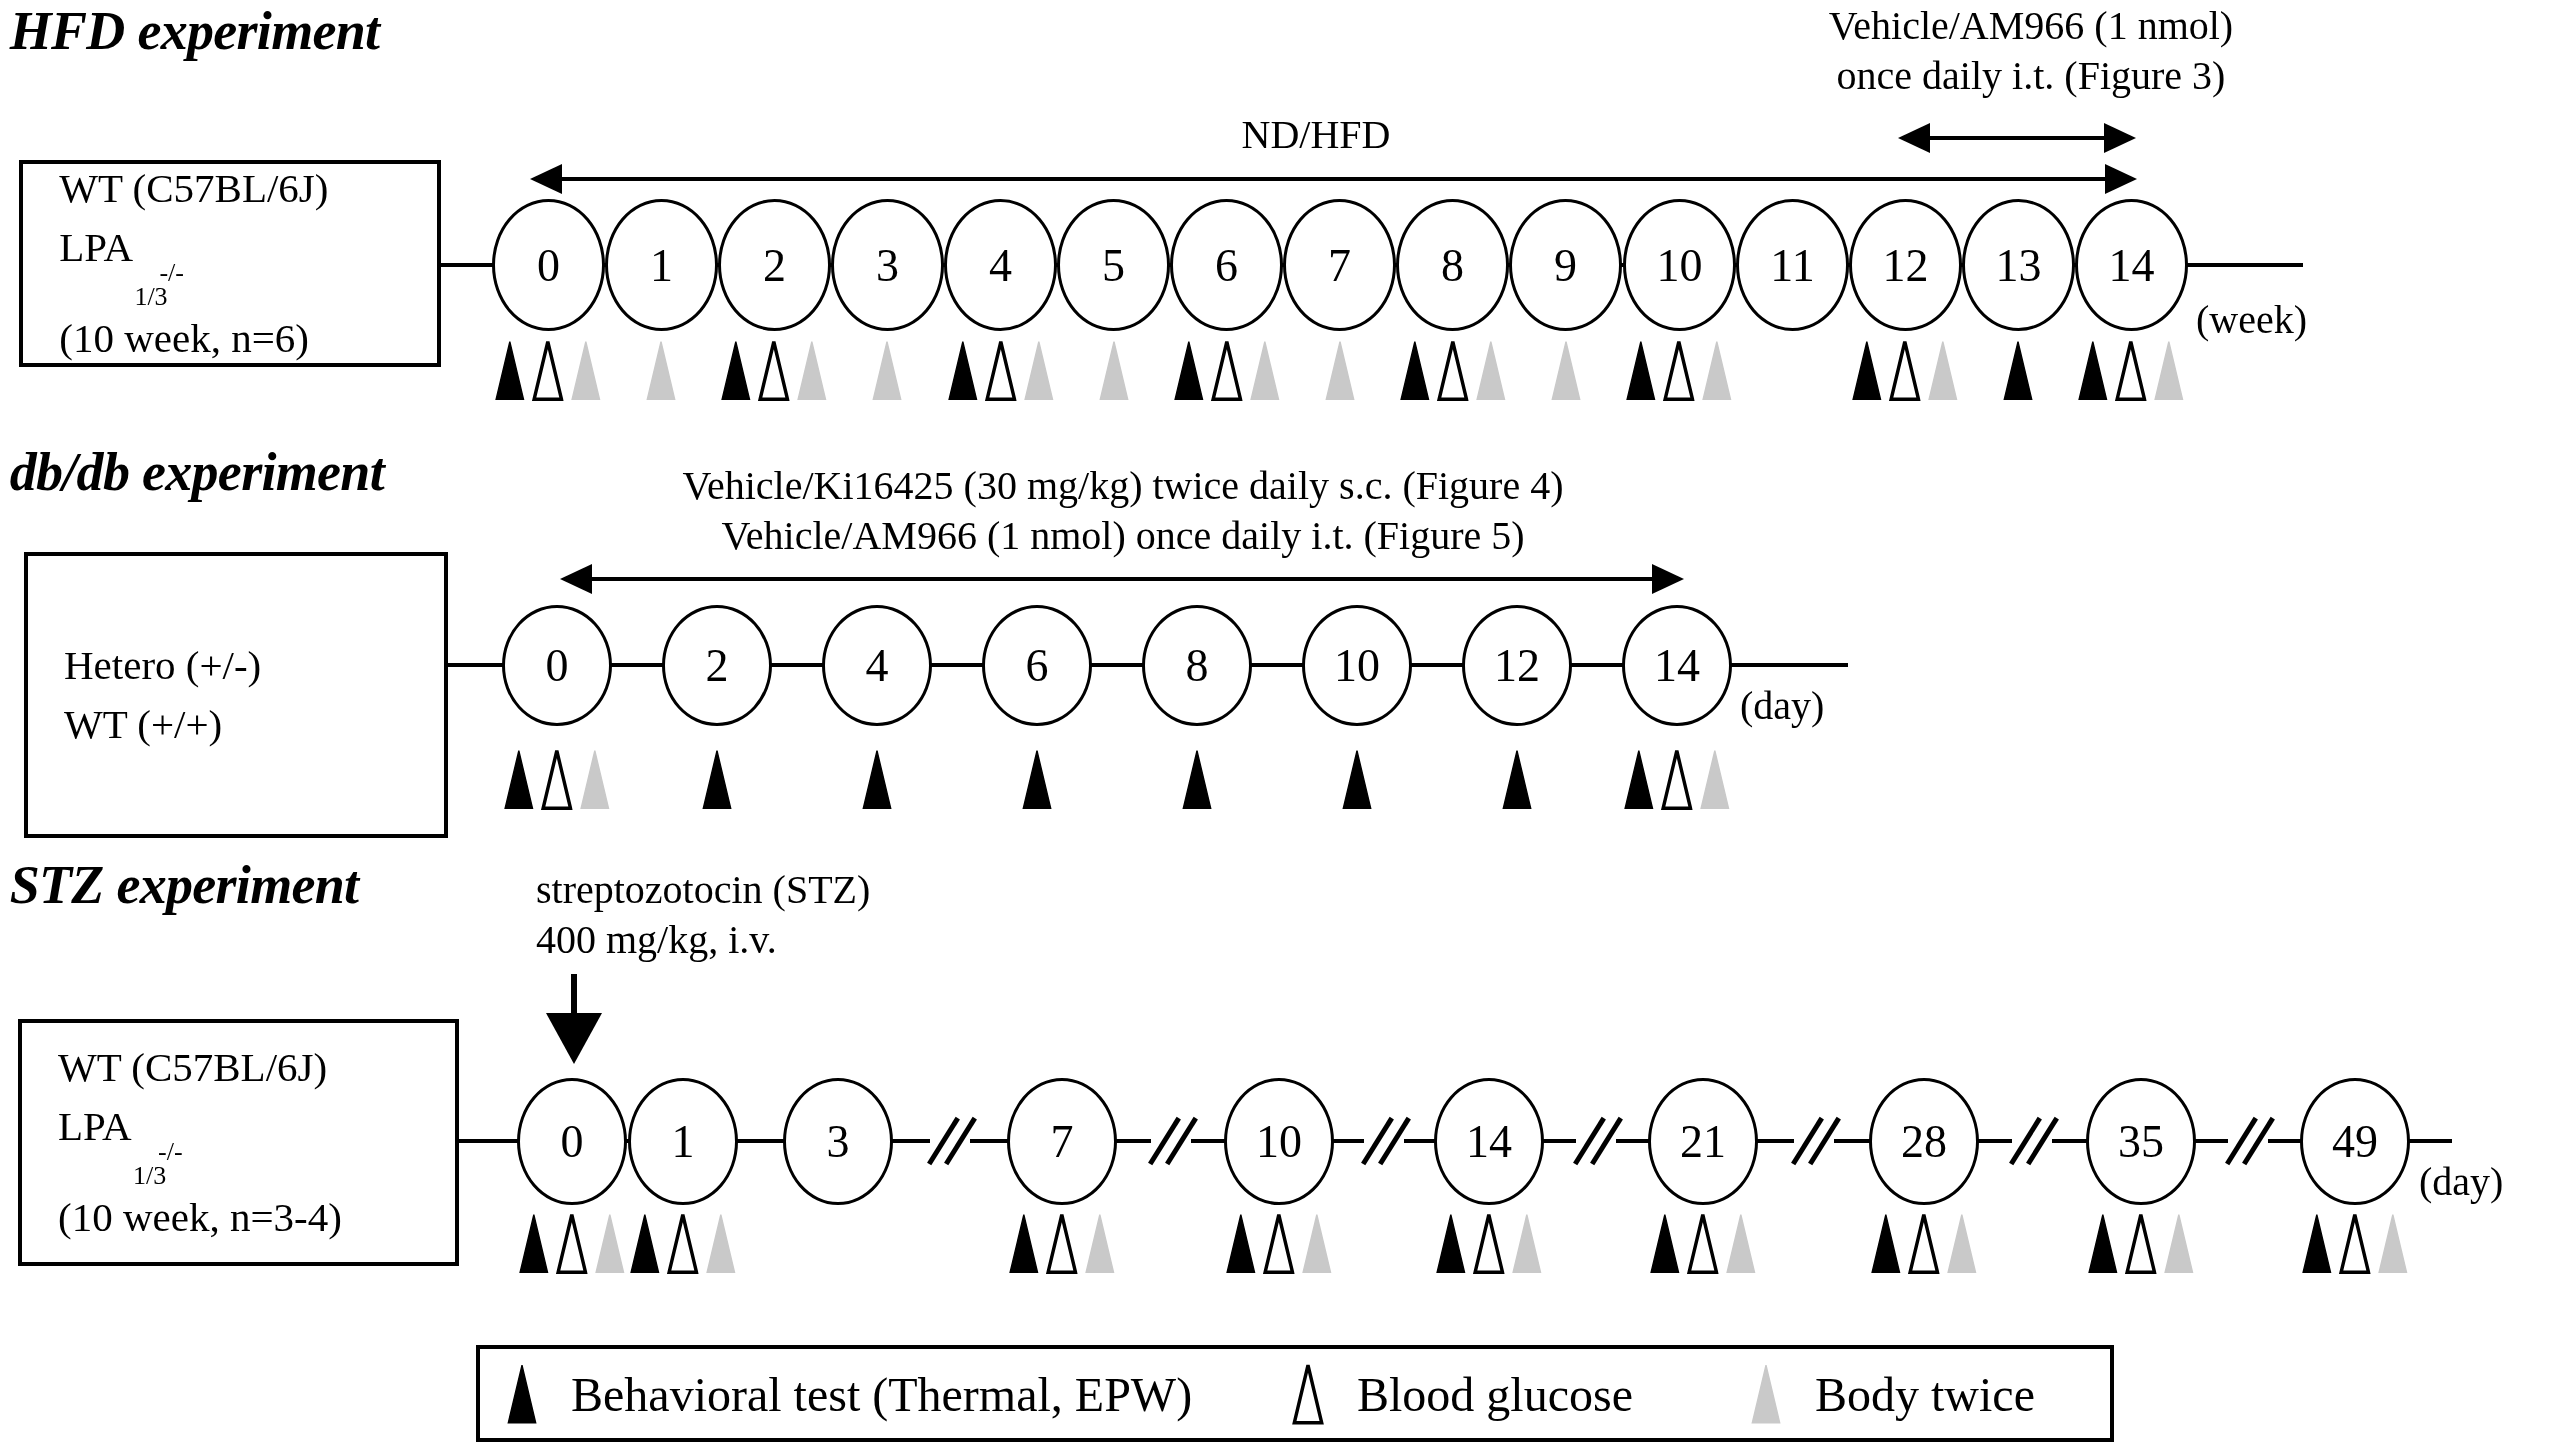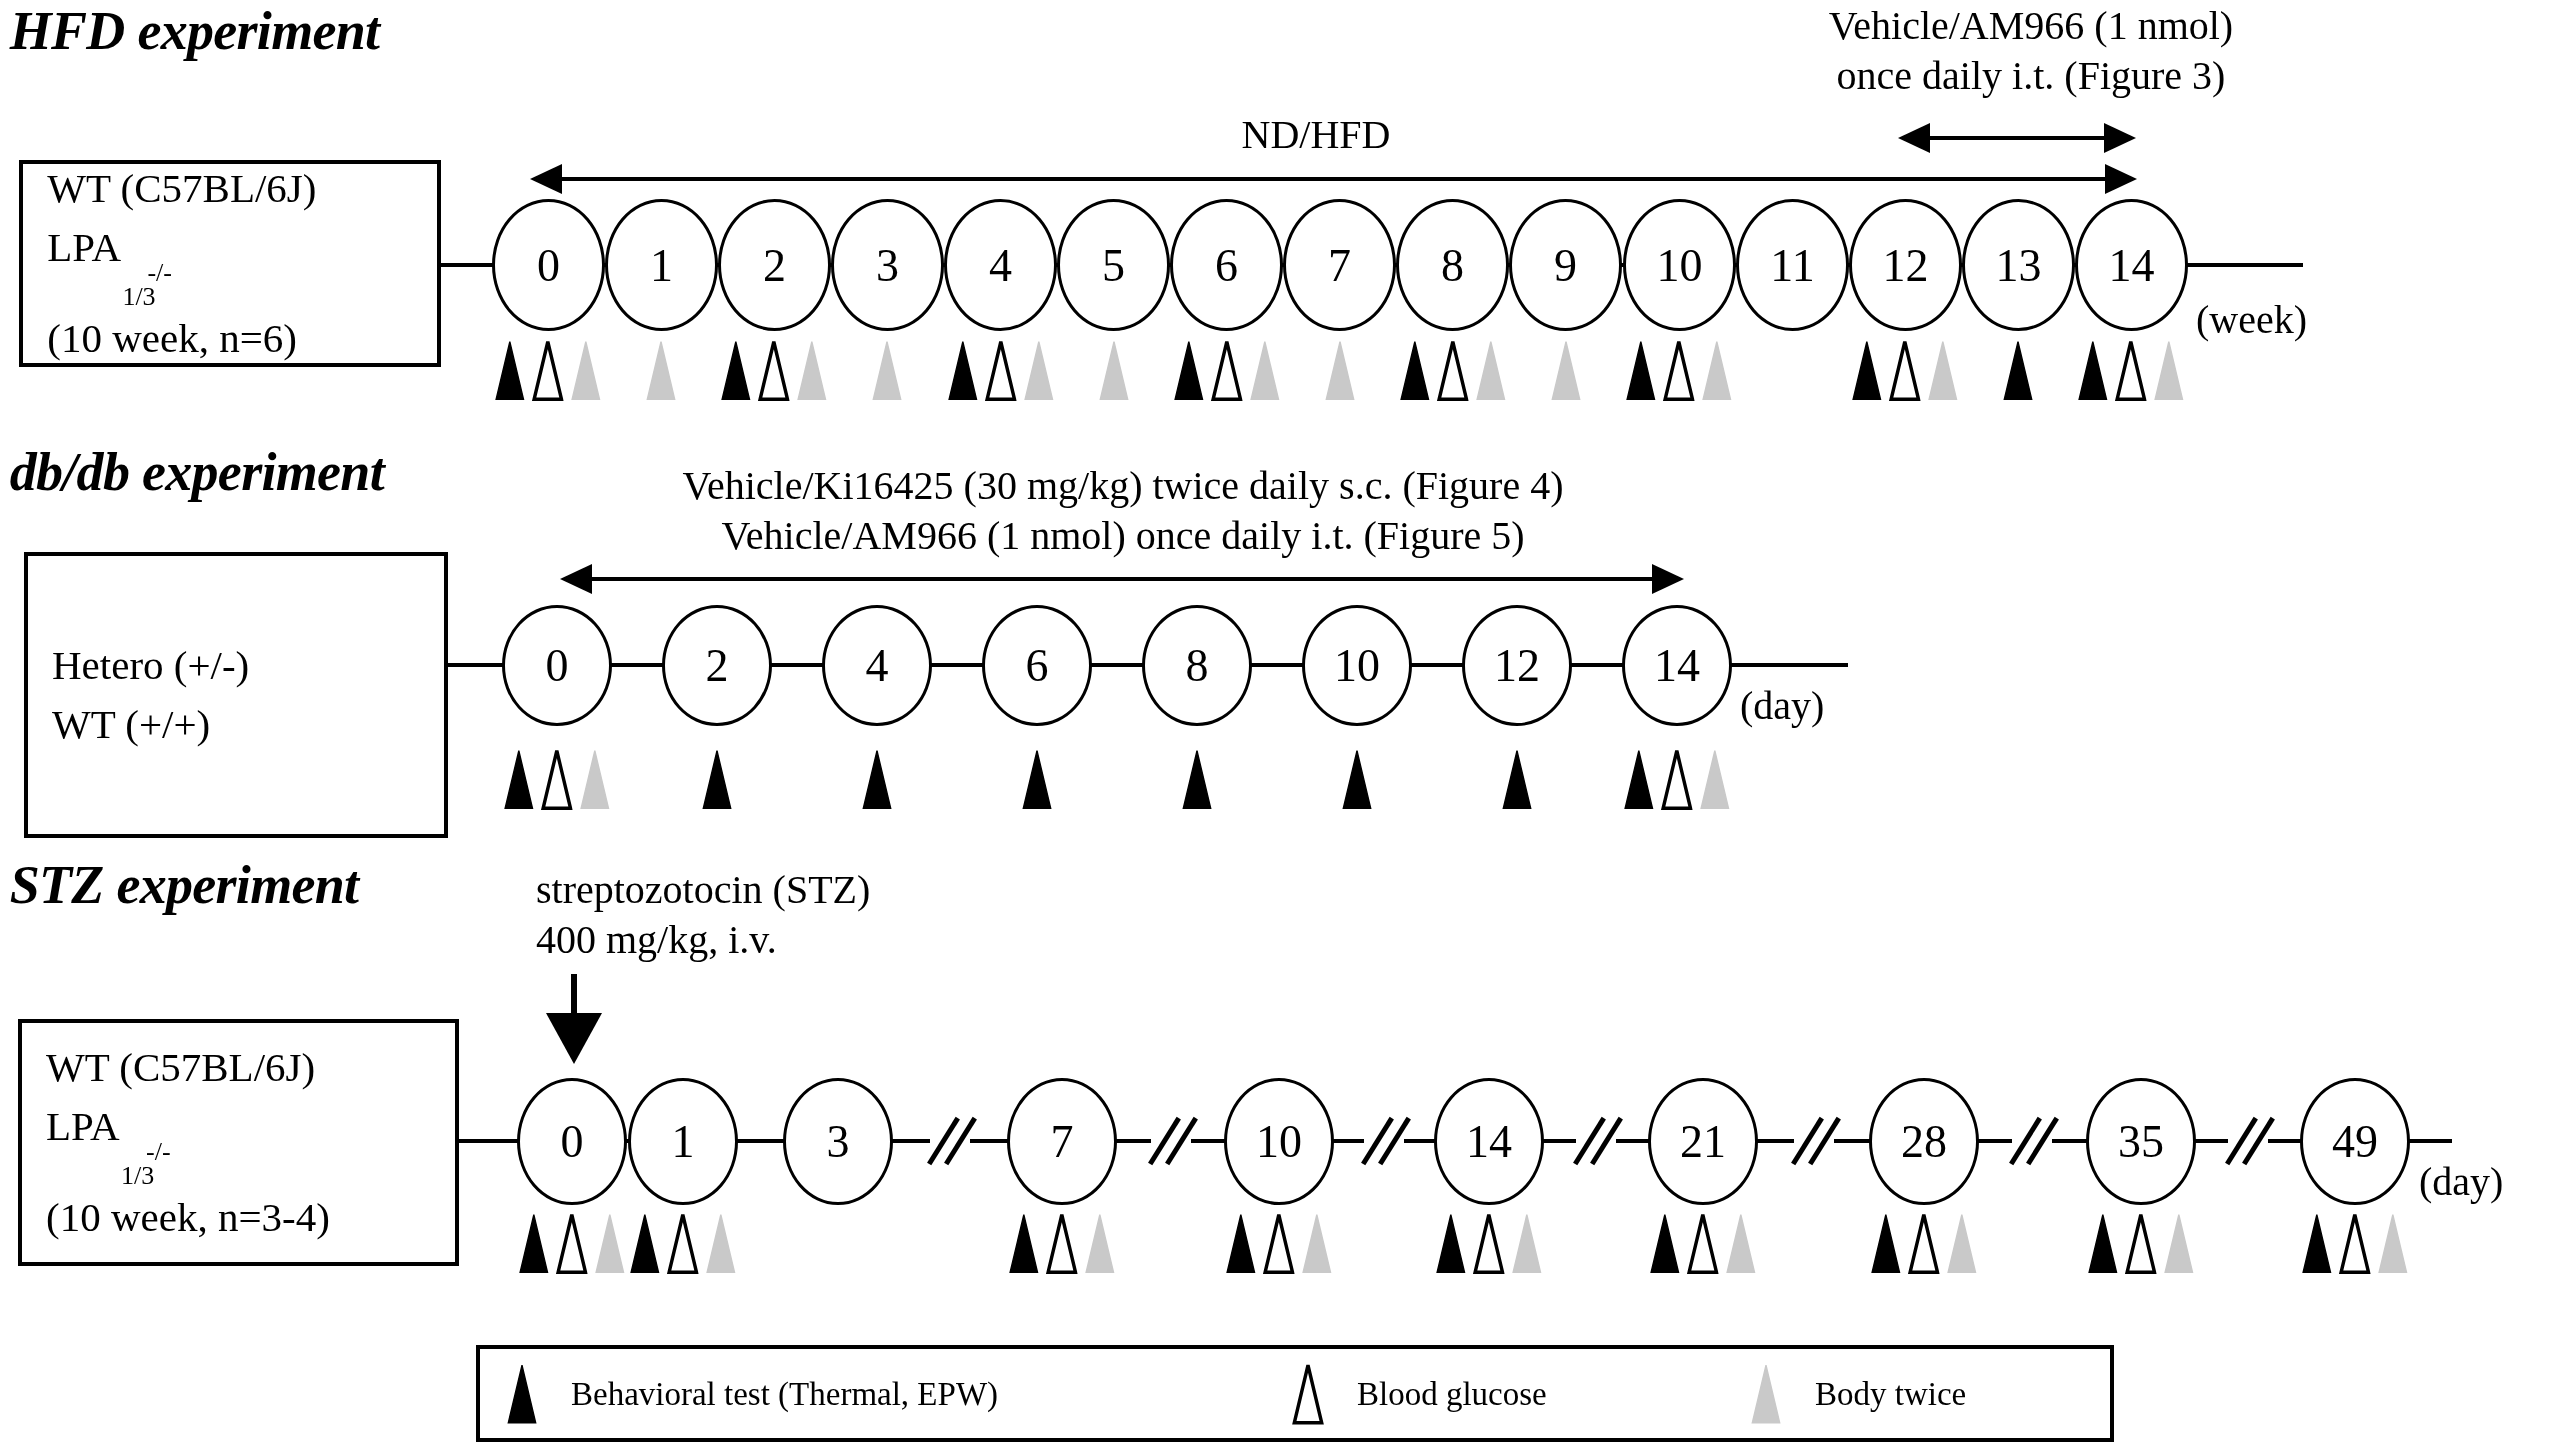--- a/index.html
+++ b/index.html
@@ -2,21 +2,21 @@
 <html style="font-size:11px"><head>
 <meta charset="utf-8">
 <style>
   html,body{margin:0;padding:0;background:#fff}
   .canvas{position:relative;width:2563px;height:1449px;background:#fff;overflow:hidden;
           font-family:Liberation Serif, serif;color:#000}
   .ttl{position:absolute;margin:0;font-style:italic;font-weight:800;font-size:54px;white-space:nowrap;letter-spacing:-0.7px}
   .ann{position:absolute;font-size:40px;line-height:1.24;white-space:nowrap}
   .center{transform:translateX(-50%);text-align:center}
   .gbox{position:absolute;border:4.1px solid #000;box-sizing:border-box;background:#fff;
-        display:flex;flex-direction:column;justify-content:center;padding-left:24px;
+        display:flex;flex-direction:column;justify-content:center;padding-left:36px;
         font-size:41px;line-height:1.45}
   .stack{display:inline-flex;flex-direction:column;font-size:26px;line-height:.92;vertical-align:-19.3px;margin-left:1.4px}
   .stack .sup{padding-left:25px}
   .tl-line{position:absolute;height:4.1px;background:#000;z-index:0}
   .pt{position:absolute;border:3.4px solid #000;border-radius:50%;background:#fff;box-sizing:border-box;
       display:flex;align-items:center;justify-content:center;font-size:46px;z-index:2}
   .tg{position:absolute;display:flex;gap:6.2px;transform:translateX(-50%);z-index:2}
   .tri{display:block}
   .arr{position:absolute;height:0;z-index:1}
   .arr i{display:block}
@@ -29,21 +29,21 @@
   .vsh{position:absolute;left:-2.8px;top:0;width:5.5px;height:43px;background:#000}
   .vh{position:absolute;left:-28px;top:39px;width:0;height:0;
       border-left:28px solid transparent;border-right:28px solid transparent;border-top:51px solid #000}
   .brk{position:absolute;width:48px;height:66px;transform:translate(-50%,-50%);z-index:1}
   .brk::before{content:"";position:absolute;left:4.1px;right:4.1px;top:28px;height:9.7px;background:#fff}
   .brk i{position:absolute;top:5.5px;width:4.8px;height:54px;background:#000;transform:rotate(32deg)}
   .brk i.s1{left:15px}
   .brk i.s2{left:32px}
   .legend{position:absolute;border:4.1px solid #000;box-sizing:border-box;background:#fff}
   .litem{position:absolute;top:50%;transform:translateY(-50%);display:flex;align-items:center;gap:33px}
-  .litem .ltext{font-size:33px;white-space:nowrap}
+  .litem .ltext{font-size:48px;white-space:nowrap}
 </style>
 </head>
 <body>
 
 <div class="canvas">
 
   <section>
     <h2 class="ttl" style="left:9.7px;top:0">HFD experiment</h2>
 
     <div class="ann center" style="left:2031px;top:1.4px">

